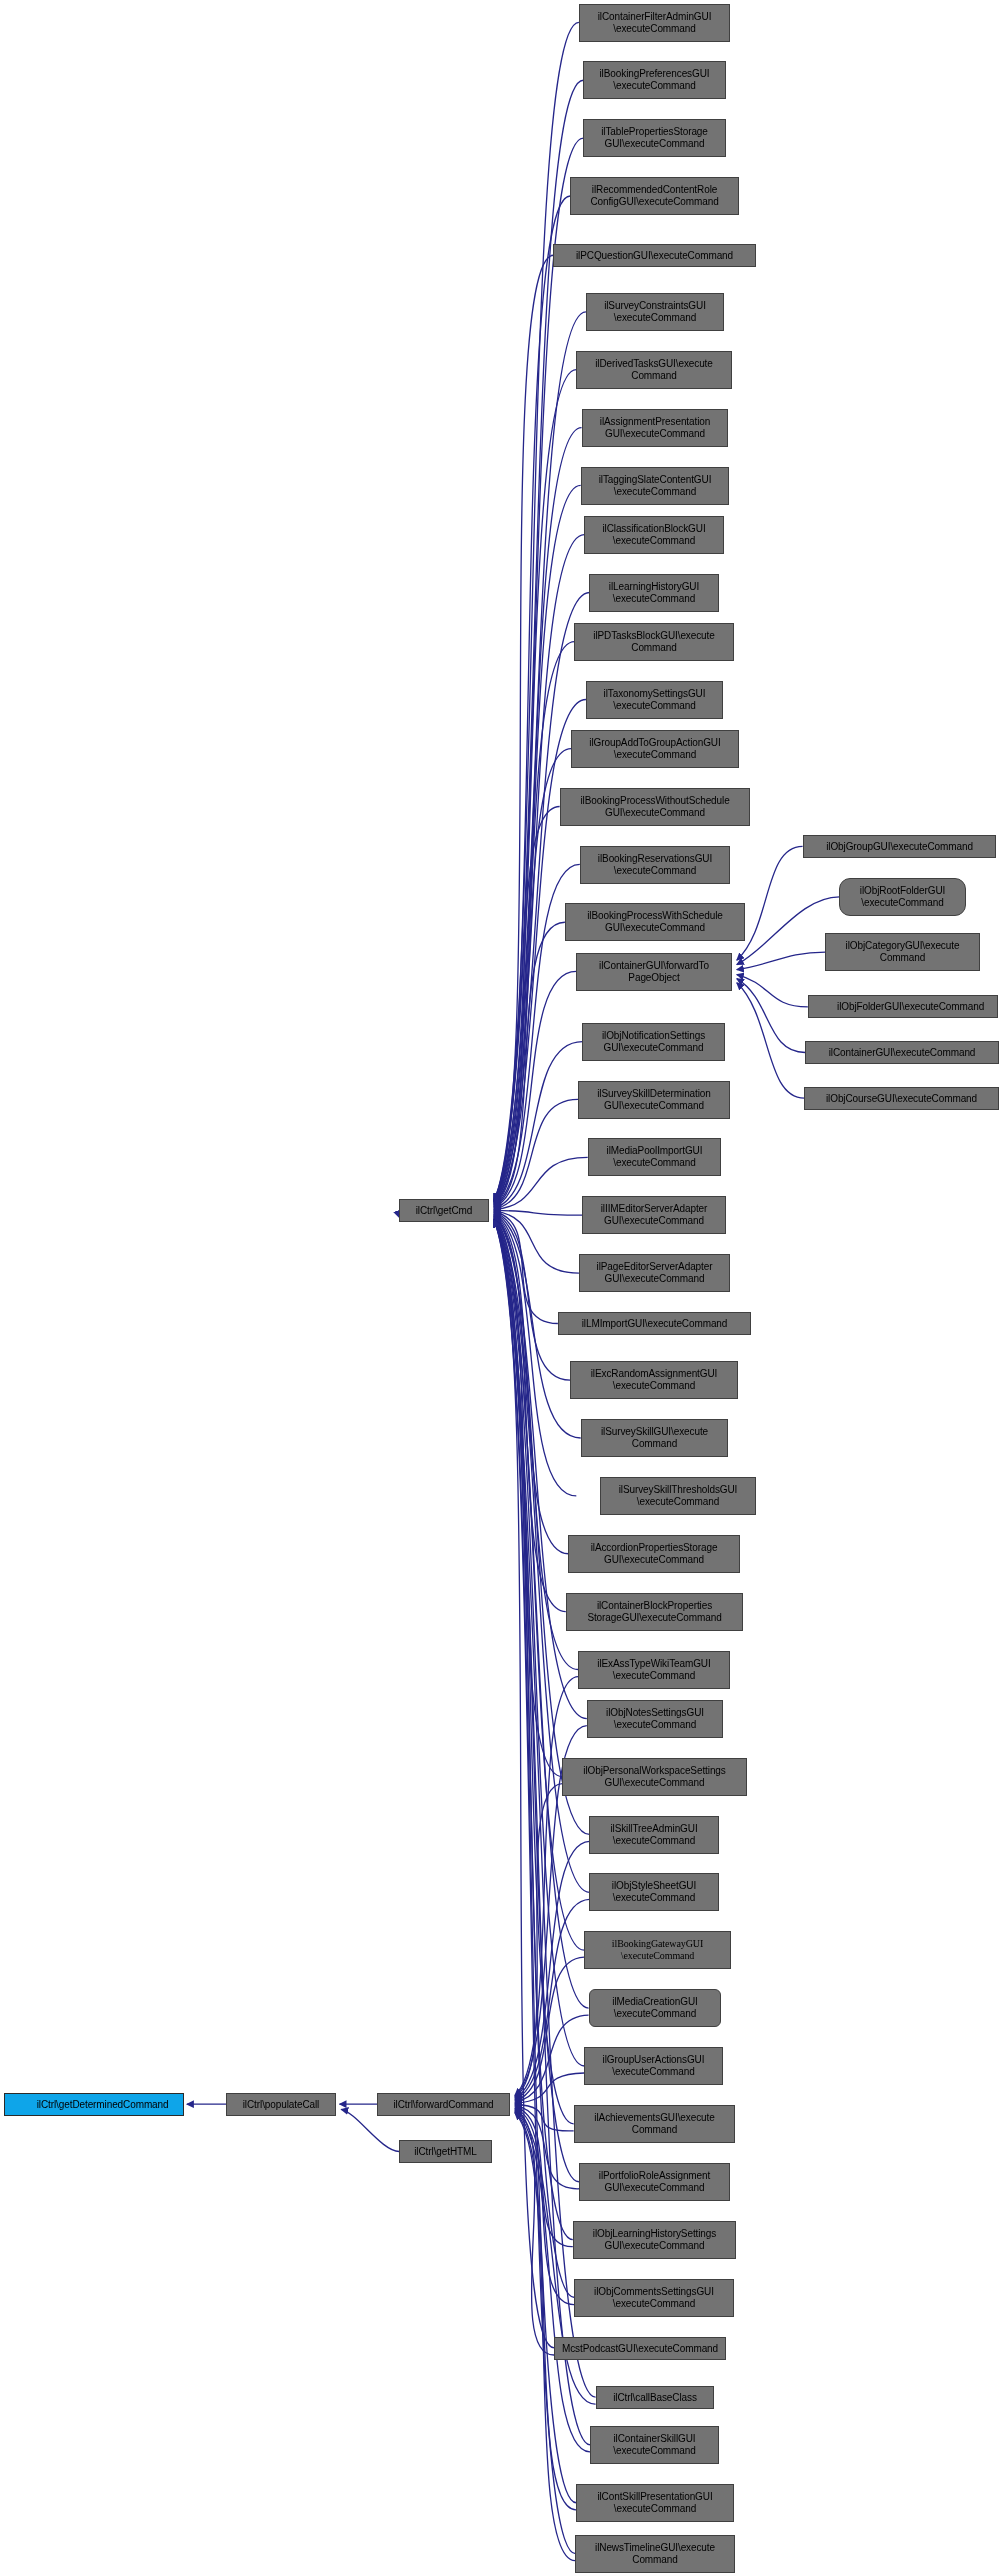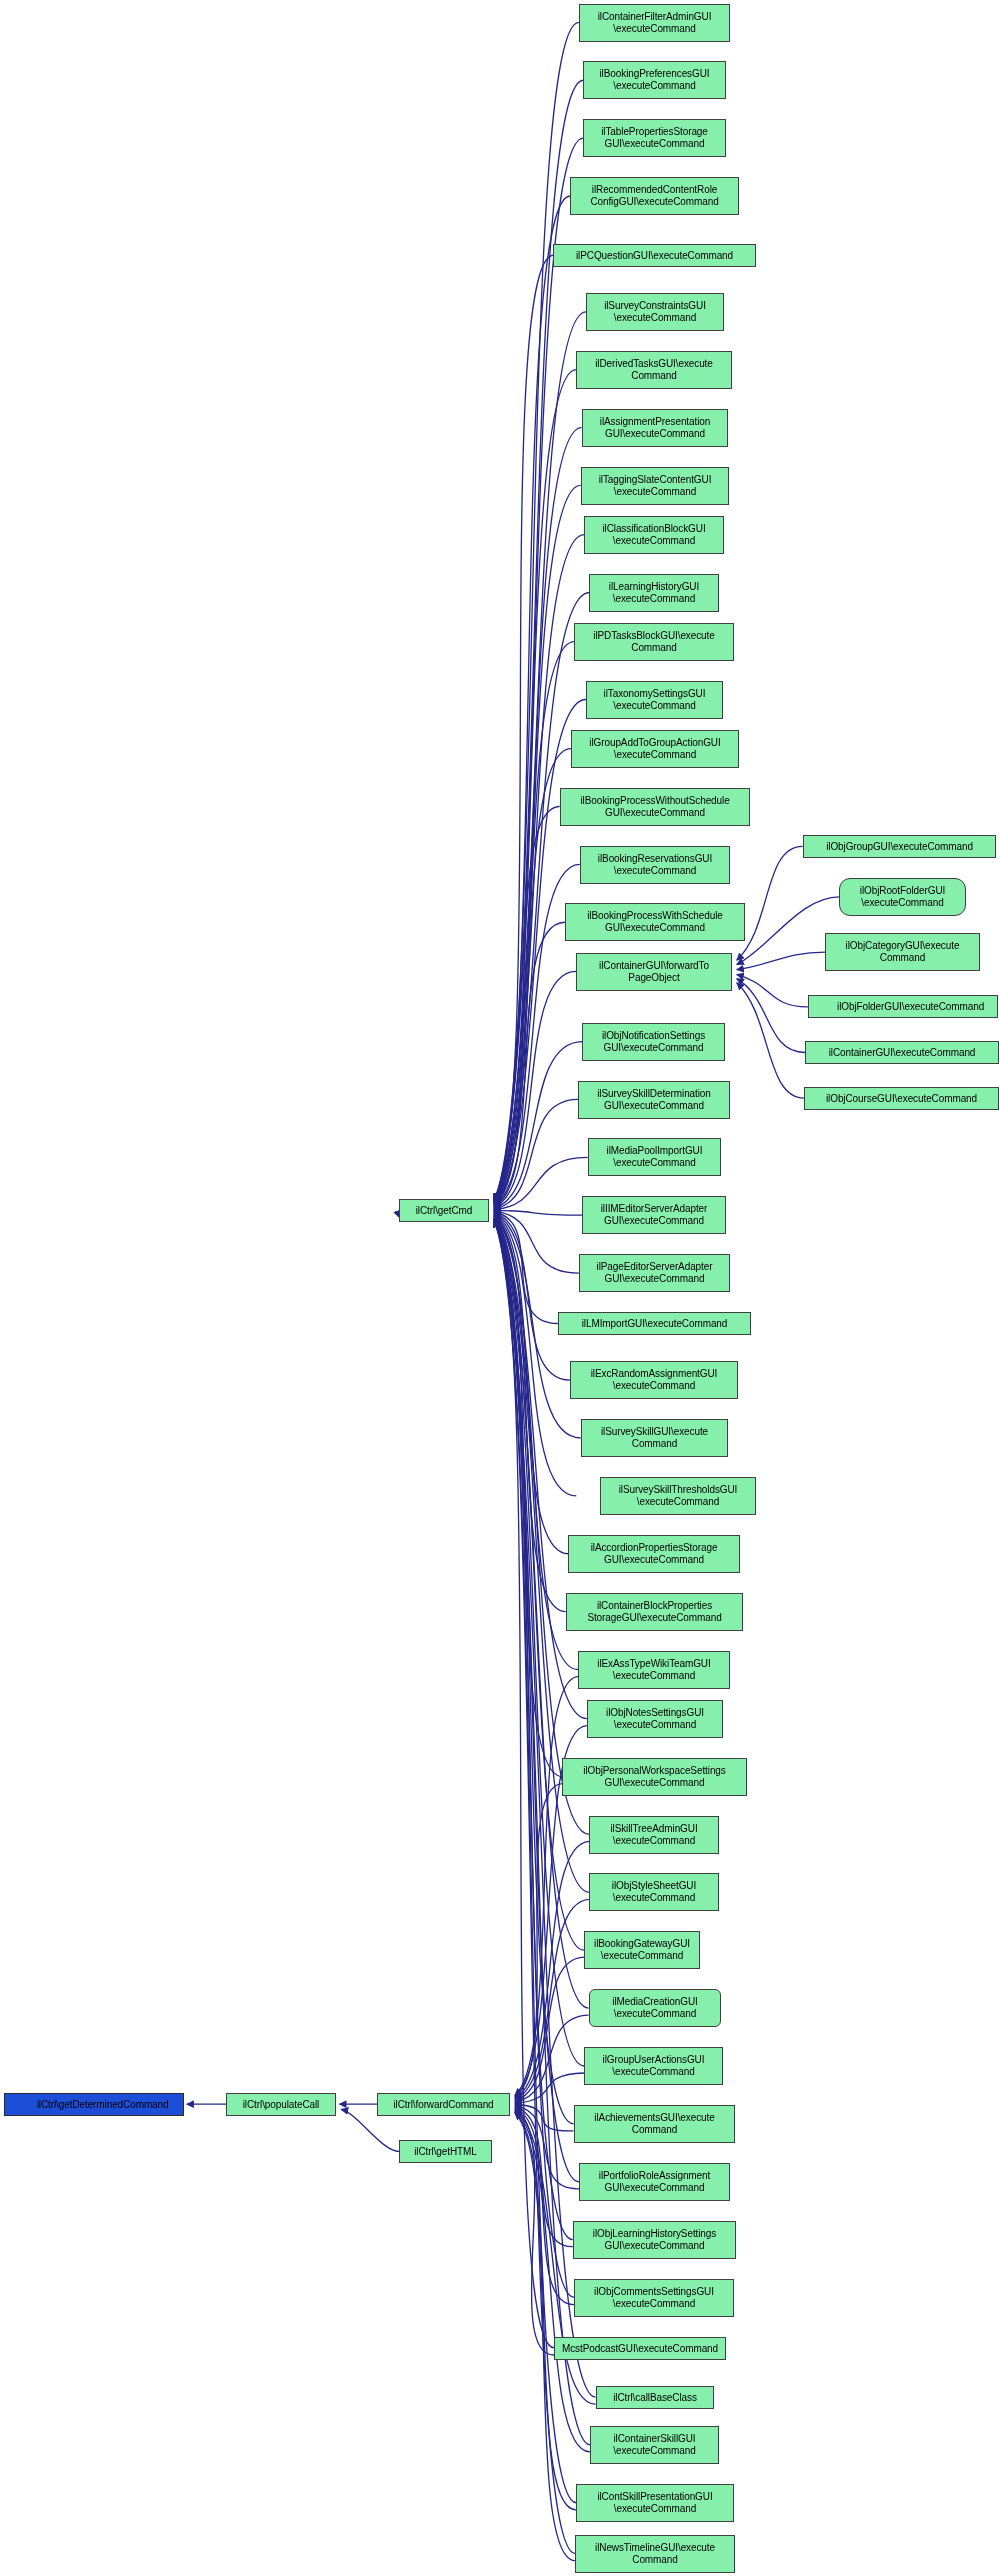--- a/index.html
+++ b/index.html
@@ -3,34 +3,34 @@
 <meta charset="utf-8">
 <style>
   html,body{margin:0;padding:0;background:#ffffff;}
   body{font-family:"Liberation Sans", sans-serif;}
   #canvas{position:relative;width:1000px;height:2576px;background:#fff;overflow:hidden;}
   #edges{position:absolute;left:0;top:0;width:1000px;height:2576px;pointer-events:none;}
   .node{
     position:absolute;
     box-sizing:border-box;
     border:0.9px solid #404040;
-    background:#86efac;
+    background:#737373;
     color:#000000;
     display:flex;
     align-items:center;
     justify-content:center;
     text-align:center;
     font-size:10px;
     line-height:11.6px;
     letter-spacing:-0.1px;
     white-space:pre-line;
     padding:0.9px 1.8px;
     z-index:3;
   }
-  .node.root{background:#1d4ed8;border-color:#2a2a2a;padding-left:20px;}
+  .node.root{background:#0ea5e9;border-color:#2a2a2a;padding-left:20px;}
 </style>
 </head>
 <body>
 
 <div id="canvas">
 
   <svg id="edges" viewBox="0 0 1140 2937" width="1000" height="2576" xmlns="http://www.w3.org/2000/svg">
     <defs>
       <marker id="arr" markerWidth="9" markerHeight="9" refX="8" refY="4.5" orient="auto" markerUnits="userSpaceOnUse">
         <path d="M0,0 L9,4.5 L0,9 z" fill="#25268a"></path>
@@ -177,21 +177,21 @@
     <div class="node" style="left: 578px; top: 1651px; width: 152px; height: 38px;"><span>ilExAssTypeWikiTeamGUI
 \executeCommand</span></div>
     <div class="node" style="left: 587px; top: 1700px; width: 136px; height: 38px;"><span>ilObjNotesSettingsGUI
 \executeCommand</span></div>
     <div class="node" style="left: 562px; top: 1758px; width: 185px; height: 38px;"><span>ilObjPersonalWorkspaceSettings
 GUI\executeCommand</span></div>
     <div class="node" style="left: 589px; top: 1816px; width: 130px; height: 38px;"><span>ilSkillTreeAdminGUI
 \executeCommand</span></div>
     <div class="node" style="left: 589px; top: 1873px; width: 130px; height: 38px;"><span>ilObjStyleSheetGUI
 \executeCommand</span></div>
-    <div class="node" style="left: 584px; top: 1931px; width: 116px; height: 38px;"><span>ilBookingGatewayGUI
+    <div class="node" style="left: 584px; top: 1931px; width: 147px; height: 38px; font-family: Liberation Serif, serif;"><span>ilBookingGatewayGUI
 \executeCommand</span></div>
     <div class="node" style="left: 589px; top: 1989px; width: 132px; height: 38px; border-radius: 6px;"><span>ilMediaCreationGUI
 \executeCommand</span></div>
     <div class="node" style="left: 584px; top: 2047px; width: 139px; height: 38px;"><span>ilGroupUserActionsGUI
 \executeCommand</span></div>
     <div class="node" style="left: 574px; top: 2105px; width: 161px; height: 38px;"><span>ilAchievementsGUI\execute
 Command</span></div>
     <div class="node" style="left: 579px; top: 2163px; width: 151px; height: 38px;"><span>ilPortfolioRoleAssignment
 GUI\executeCommand</span></div>
     <div class="node" style="left: 573px; top: 2221px; width: 163px; height: 38px;"><span>ilObjLearningHistorySettings

